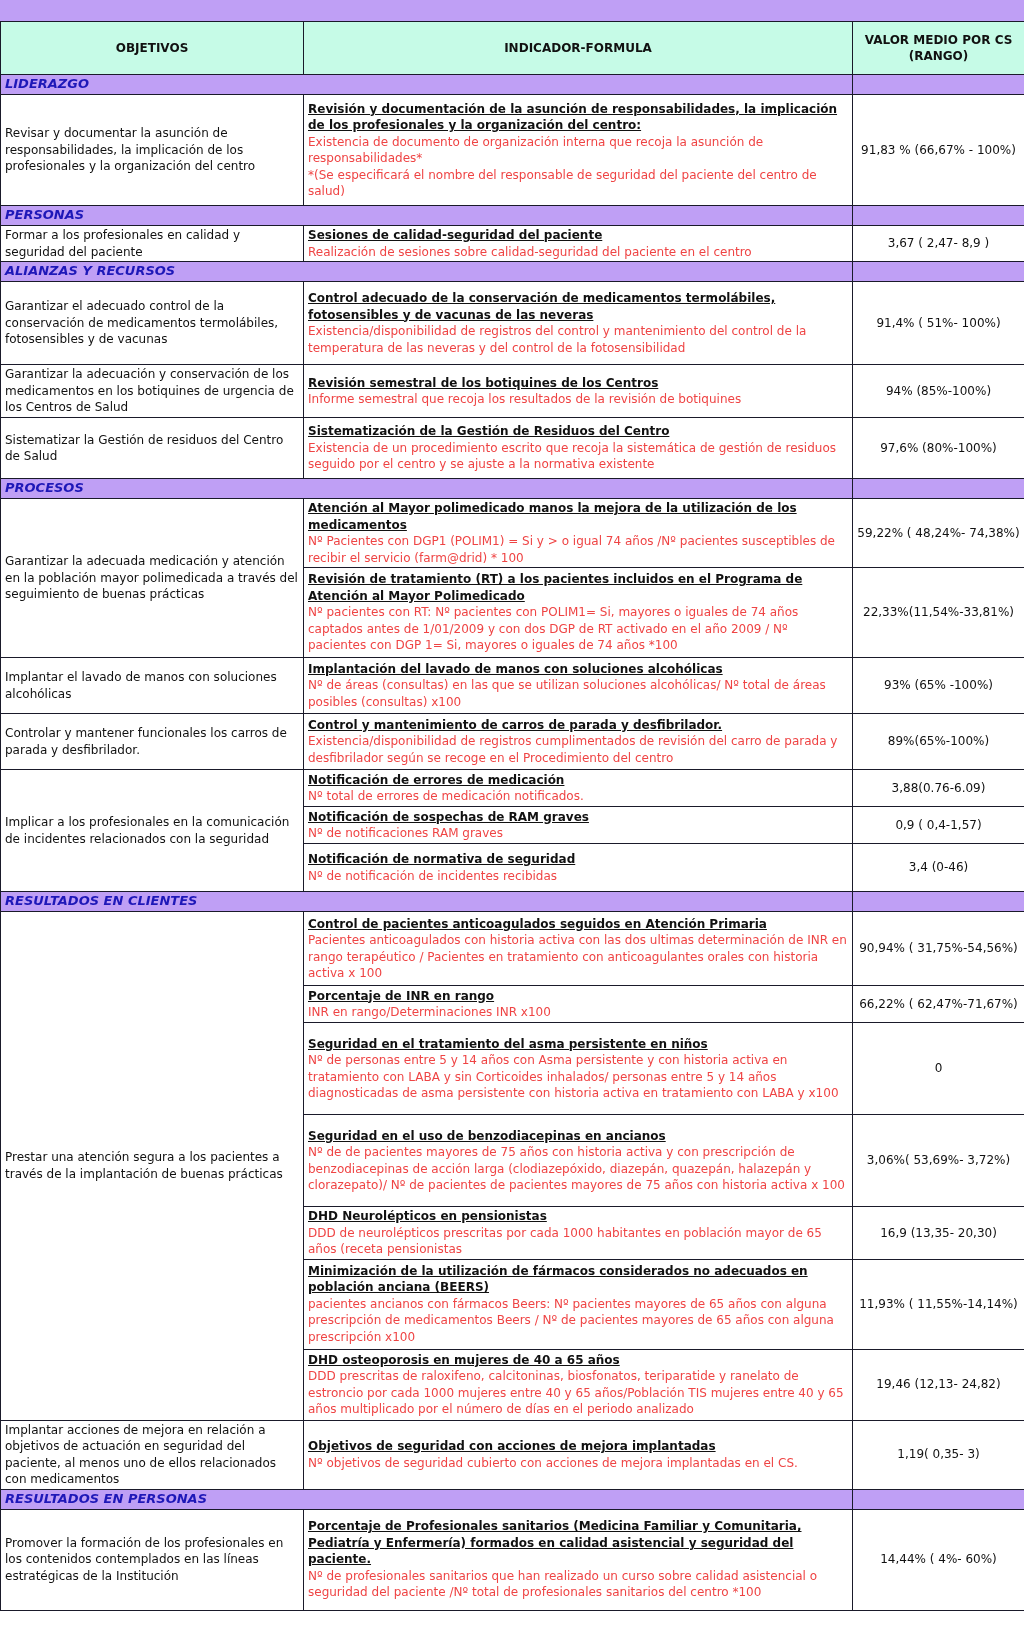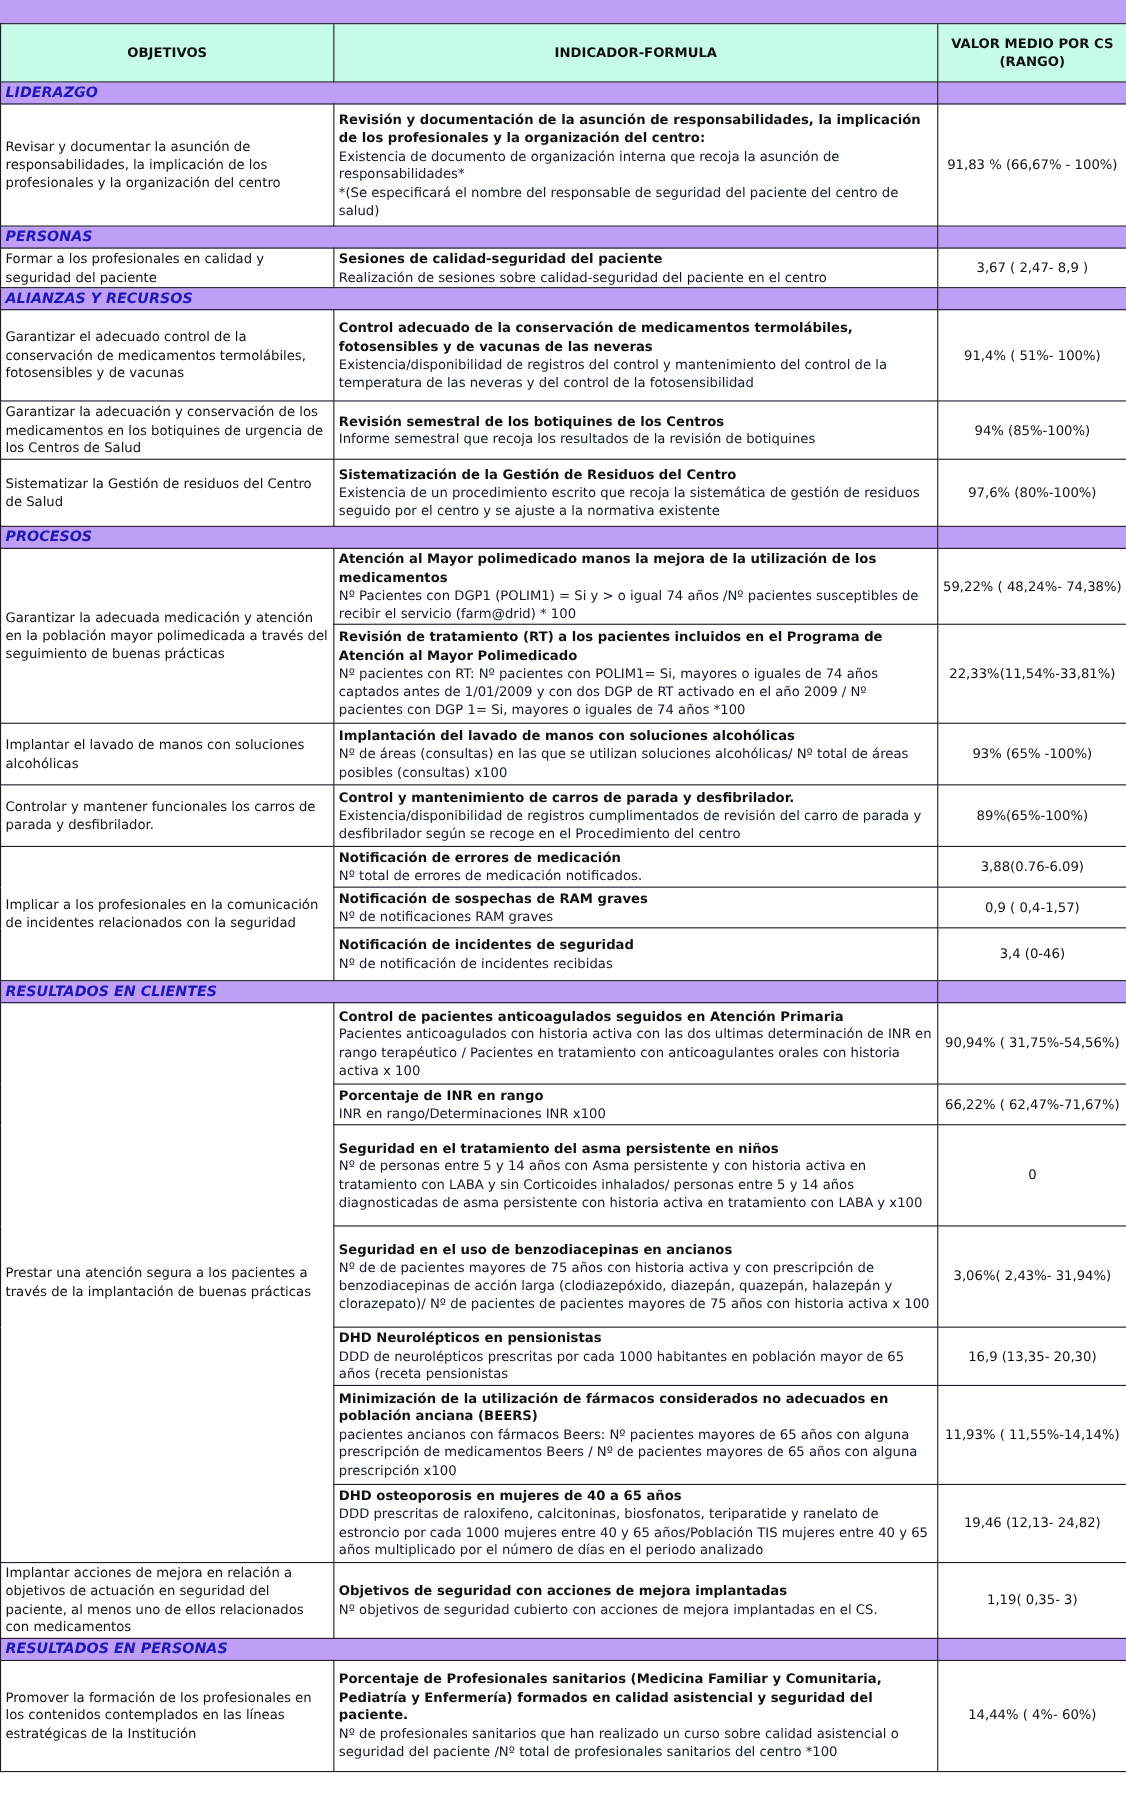--- a/index.html
+++ b/index.html
@@ -5,22 +5,22 @@
   html, body { margin:0; padding:0; background:#ffffff; }
   body { width:1024px; height:1649px; overflow:hidden; font-family:"DejaVu Sans", sans-serif; color:#111; }
   .topbar { height:21px; background:#bf9ff5; }
   table.main { border-collapse:collapse; width:1024px; table-layout:fixed; }
   table.main td { border:1.5px solid #1a1a2a; vertical-align:middle; padding:1px 4px; font-size:12px; line-height:16.5px; }
   col.c1 { width:303px; } col.c2 { width:549px; } col.c3 { width:172px; }
   .head td { background:#c6fbe7; height:50px; text-align:center; font-weight:bold; font-size:11.5px; }
   .sec td { background:#bf9ff5; height:17px; padding:0 4px;font-style:italic; }
   .sec .title { color:#1e18b8; font-weight:bold; font-size:13px; line-height:16px; }
   .obj { font-weight:normal; font-size:11.8px; }
-  .ind-title { font-weight:bold; display:block; }
-  .ind-desc { display:block; color:#0f172a; }
+  .ind-title { font-weight:bold; display:block;text-decoration:underline; }
+  .ind-desc { display:block; color:#ef4444; }
   .val { text-align:center; font-weight:normal; font-size:11.8px; }
   .obj-small { font-size:11.2px; line-height:14px; }
 </style>
 </head>
 <body>
 
 <div class="topbar"></div>
 
 <table class="main">
   <colgroup>
@@ -135,21 +135,21 @@
       </tr>
       <tr style="height: 37px;">
         <td>
           <span class="ind-title">Notificación de sospechas de RAM graves</span>
           <span class="ind-desc">Nº de notificaciones RAM graves</span>
         </td>
         <td class="val">0,9 ( 0,4-1,57)</td>
       </tr>
       <tr style="height: 48px;">
         <td>
-          <span class="ind-title">Notificación de incidentes de seguridad</span>
+          <span class="ind-title">Notificación de normativa de seguridad</span>
           <span class="ind-desc">Nº de notificación de incidentes recibidas</span>
         </td>
         <td class="val">3,4 (0-46)</td>
       </tr>
       <tr class="sec">
         <td colspan="2"><span class="title">RESULTADOS EN CLIENTES</span></td>
         <td></td>
       </tr>
       <tr style="height: 74px;">
         <td class="obj" rowspan="7">Prestar una  atención segura a los pacientes a través de la implantación de buenas prácticas</td>
@@ -171,21 +171,21 @@
           <span class="ind-title">Seguridad en el tratamiento del asma persistente en niños</span>
           <span class="ind-desc">Nº de personas entre 5 y 14 años con  Asma persistente y con historia activa en tratamiento con LABA  y sin Corticoides inhalados/ personas entre 5 y 14 años diagnosticadas de asma persistente con historia activa en tratamiento con LABA y x100</span>
         </td>
         <td class="val">0</td>
       </tr>
       <tr style="height: 92px;">
         <td>
           <span class="ind-title">Seguridad en el uso de benzodiacepinas en ancianos</span>
           <span class="ind-desc">Nº de de pacientes mayores de 75 años con historia activa y con prescripción de benzodiacepinas de acción larga (clodiazepóxido, diazepán, quazepán, halazepán y clorazepato)/ Nº de pacientes de pacientes mayores de 75 años con historia activa x 100</span>
         </td>
-        <td class="val">3,06%( 2,43%- 31,94%)</td>
+        <td class="val">3,06%( 53,69%- 3,72%)</td>
       </tr>
       <tr style="height: 47px;">
         <td>
           <span class="ind-title">DHD Neurolépticos en pensionistas</span>
           <span class="ind-desc">DDD de neurolépticos  prescritas por cada 1000 habitantes en población mayor de 65 años (receta pensionistas</span>
         </td>
         <td class="val">16,9 (13,35- 20,30)</td>
       </tr>
       <tr style="height: 90px;">
         <td>

